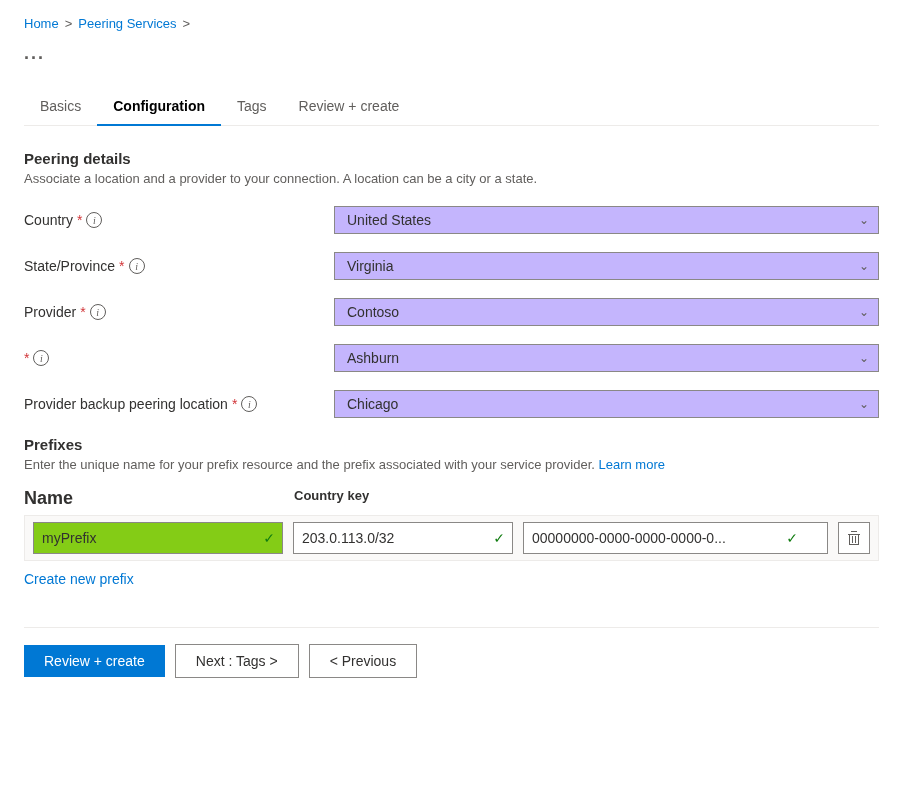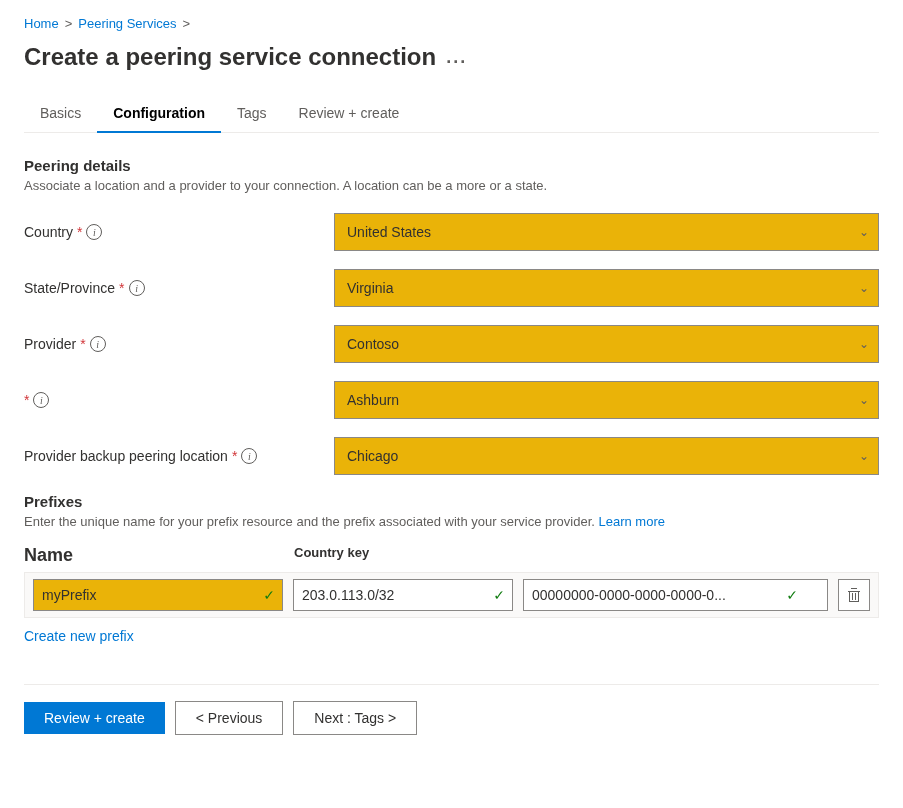--- a/index.html
+++ b/index.html
@@ -105,26 +105,26 @@
     .form-control {
       flex: 1;
       position: relative;
     }
     .select-wrapper {
       position: relative;
       width: 100%;
     }
     .select-wrapper select {
       width: 100%;
-      height: 38px;
+      height: 28px;
       border: 1px solid #8a8886;
       padding: 0 36px 0 12px;
       font-size: 14px;
       color: #323130;
-      background: #eab308;
+      background: #c4b5fd;
       appearance: none;
       cursor: pointer;
     }
     .select-arrow {
       position: absolute;
       right: 10px;
       top: 50%;
       transform: translateY(-50%);
       pointer-events: none;
       color: #605e5c;
@@ -178,21 +178,21 @@
       display: flex;
       align-items: center;
     }
     .prefix-input-name {
       width: 250px;
       height: 32px;
       border: 1px solid #8a8886;
       padding: 0 30px 0 8px;
       font-size: 14px;
       color: #323130;
-      background: #eab308;
+      background: #84cc16;
     }
     .prefix-input-prefix {
       width: 220px;
       height: 32px;
       border: 1px solid #8a8886;
       padding: 0 30px 0 8px;
       font-size: 14px;
       color: #323130;
       background: #fff;
     }
@@ -266,34 +266,33 @@
 <body>
 
 <div class="breadcrumb">
   <a href="#">Home</a>
   <span>&gt;</span>
   <a href="#">Peering Services</a>
   <span>&gt;</span>
 </div>
 
 <div class="page-title">
-  <span>Create a peering service connection</span>
   <span class="ellipsis">...</span>
 </div>
 
 <div class="tabs">
   <div class="tab">Basics</div>
   <div class="tab active">Configuration</div>
   <div class="tab">Tags</div>
   <div class="tab">Review + create</div>
 </div>
 
 <div>
   <div class="section-title">Peering details</div>
-  <div class="section-desc">Associate a location and a provider to your connection. A location can be a more or a state.</div>
+  <div class="section-desc">Associate a location and a provider to your connection. A location can be a city or a state.</div>
 
   <div class="form-row">
     <div class="form-label">
       <span>Country</span>
       <span class="required">*</span>
       <span class="info-icon">i</span>
     </div>
     <div class="form-control">
       <div class="select-wrapper">
         <select>
@@ -409,15 +408,15 @@
   </div>
 
   
   <div class="create-new-link">
     <a href="#">Create new prefix</a>
   </div>
 </div>
 
 <div class="footer">
   <button class="btn-primary">Review + create</button>
+  <button class="btn-secondary">Next : Tags &gt;</button>
   <button class="btn-secondary">&lt; Previous</button>
-  <button class="btn-secondary">Next : Tags &gt;</button>
 </div>
 
 </body></html>

